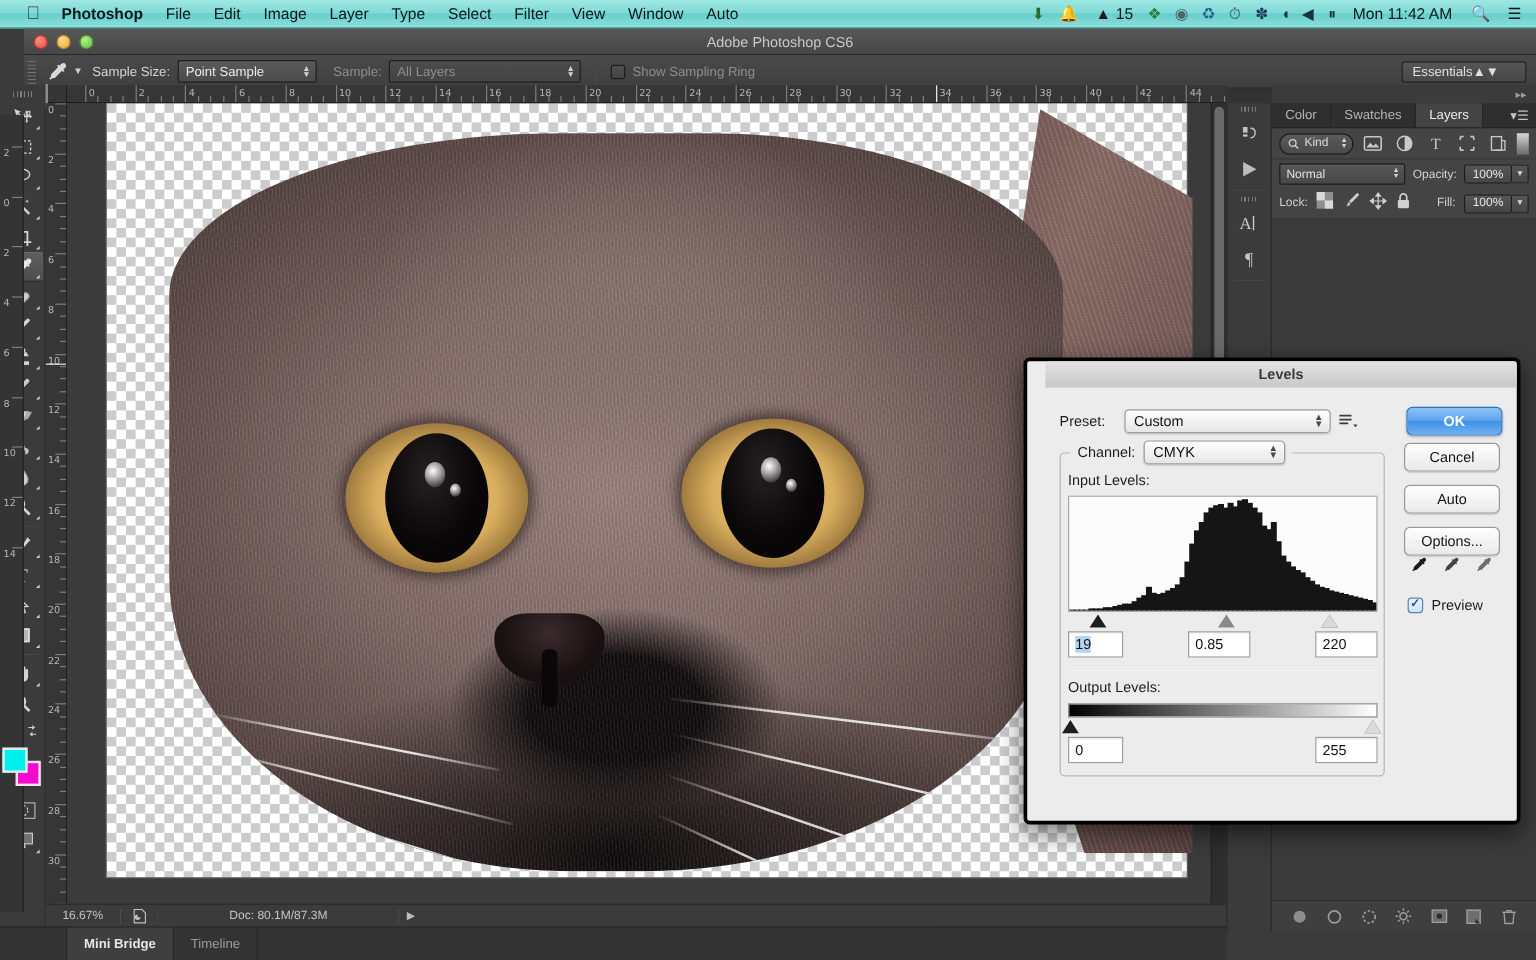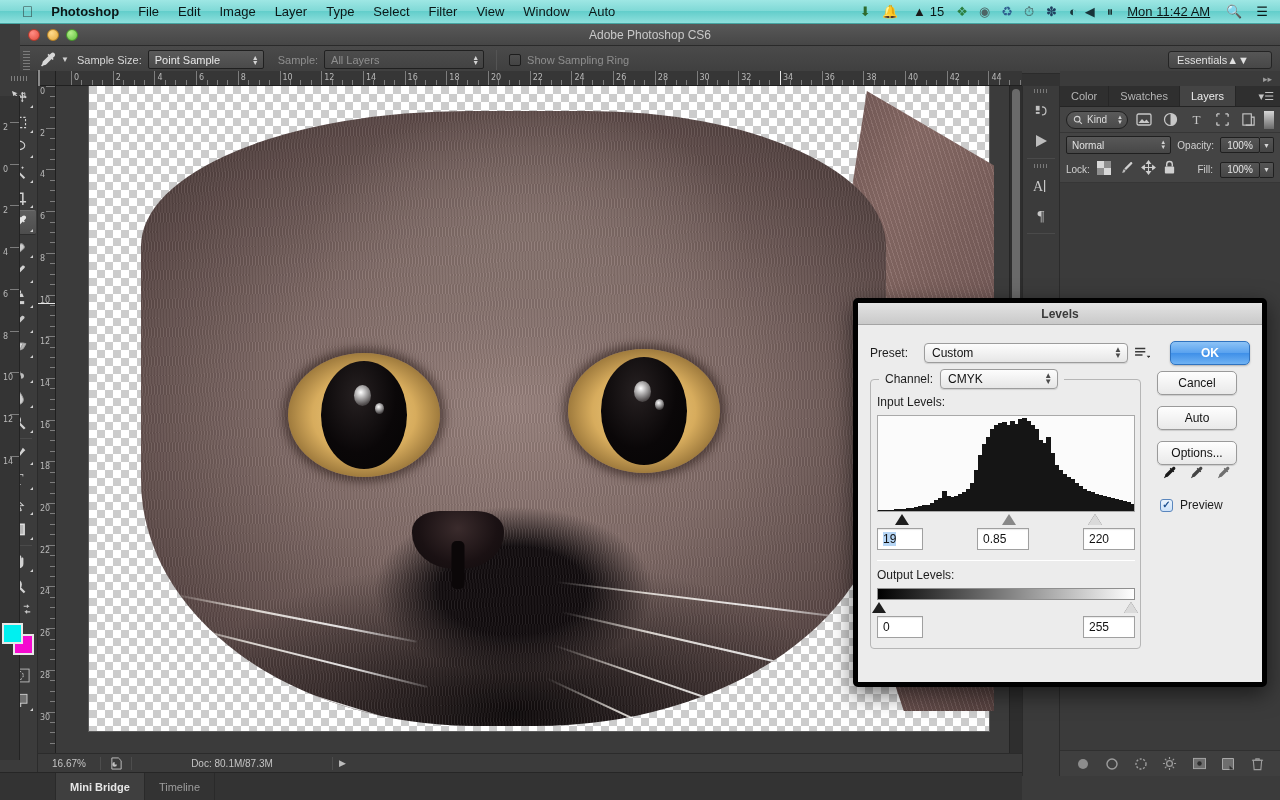--- a/index.html
+++ b/index.html
@@ -18,21 +18,21 @@
     display: flex; align-items: center;
     font-size: 13px; color: #0b1717;
     border-bottom: 1px solid #46a5a2;
   }
   #macbar .apple { margin-left: 22px; margin-right: 18px; font-size: 15px; line-height: 1;
      color:#2f3f3f; }
   #macbar .mi { margin-right: 19px; white-space: nowrap; }
   #macbar .mi.bold { font-weight: bold; }
   #macbar .spacer { flex: 1 1 auto; }
   #macbar .rt { margin-right: 14px; display:flex; align-items:center; gap:4px; white-space:nowrap; }
-  #macbar .clock { margin-right: 16px; font-size: 13px; text-decoration: underline; }
+  #macbar .clock { margin-right: 16px; font-size: 13px; }
   .glyph { font-size: 13px; line-height: 1; }
 
   
   #pswin {
     position: absolute; left: 20px; top: 24px; width: 1260px; height: 776px;
     background: #3b3b3b;
   }
   #titlebar {
     position: relative; height: 22px;
     background: linear-gradient(to bottom, #585858, #464646);
@@ -291,23 +291,24 @@
   .lyr-name { font-size:11px; color:#ececec; }
   .panel-body { position:absolute; left:0; right:0; top:181px; bottom:26px; background:#3b3b3b; }
   .panel-foot { position:absolute; left:0; right:0; bottom:0; height:26px; background:#3f3f3f;
      border-top:1px solid #303030; display:flex; align-items:center; justify-content:space-around;
      padding:0 8px;}
   .foot-ico { width:18px;height:18px;display:flex;align-items:center;justify-content:center;}
 
   
   #levels {
     position:absolute; left:853px; top:298px; width:414px; height:389px;
-    background:#ececec; border:5px solid #000000; border-radius:5px;
+    background:#ececec; border:3px solid #000000; border-radius:5px;
     box-shadow: 0 7px 22px rgba(0,0,0,0.55);
     font-family:"Liberation Sans", sans-serif;
+    padding-left:15px;
   }
   #levels .dlg-title {
     height:22px; border-radius:4px 4px 0 0;
     background: linear-gradient(to bottom,#e3e3e3,#c9c9c9);
     border-bottom:1px solid #a4a4a4;
     display:flex; align-items:center; justify-content:center;
     font-size:12px; color:#3a3a3a; font-weight:bold;
   }
   #levels .dlg-body { position:relative; padding:10px 12px; }
   .row { display:flex; align-items:center; }
@@ -1119,21 +1120,21 @@
       </span>
     </div>
   </div>
 
   <div id="levels">
     <div class="dlg-title">Levels</div>
     <div class="dlg-body">
 
       <div class="row" style="margin:6px 0 4px 0">
         <span class="lab" style="width:54px">Preset:</span>
-        <span class="mac-select" style="width:204px">
+        <span class="mac-select" style="width:172px">
           <span>Custom</span>
           <span class="st">
               <span>▲</span>
               <span>▼</span>
             </span>
         </span>
         <span style="width:28px;display:flex;align-items:center;justify-content:center">
           <svg width="15" height="13" viewBox="0 0 16 14">
               <path d="M0 1.5h11M0 5h11M0 8.5h8" stroke="#3a3a3a" stroke-width="1.6"></path>
               <path d="M12.5 9.5l2 2.4 2-2.4z" fill="#3a3a3a"></path>

